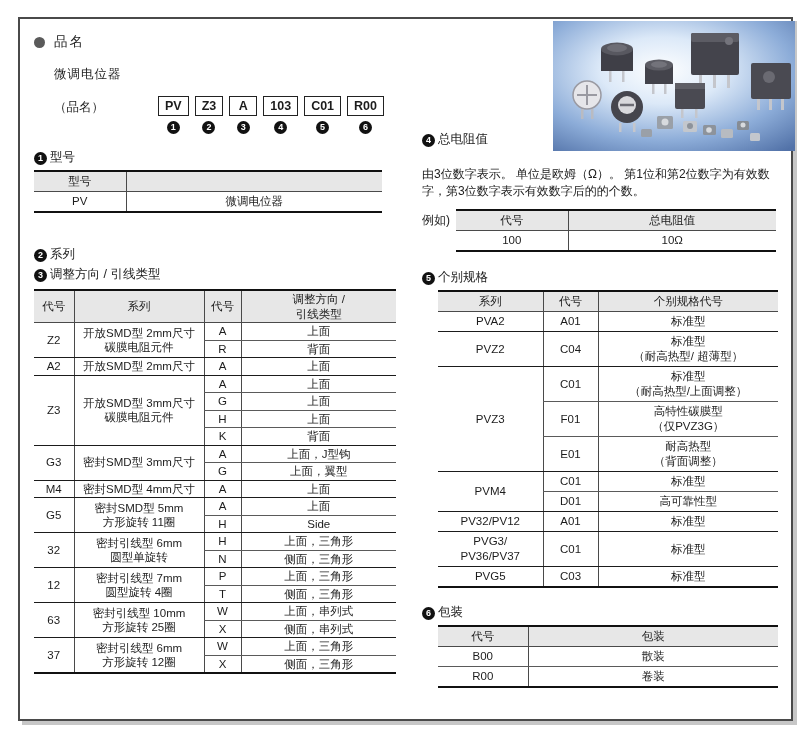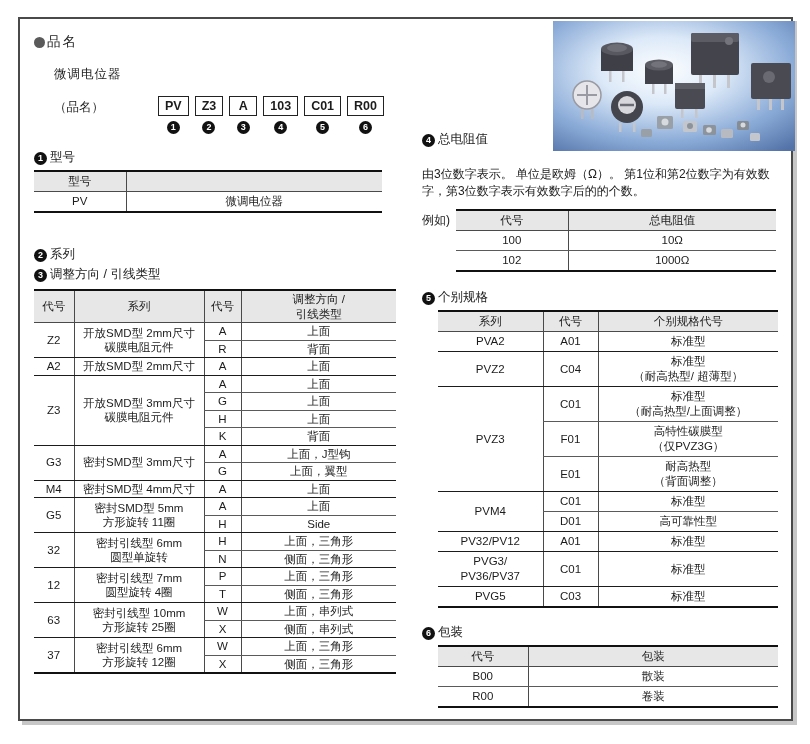--- a/index.html
+++ b/index.html
@@ -12,21 +12,21 @@
     position:absolute;left:18px;top:17px;width:771px;height:700px;
     background:#fff;border:2px solid #4a4a4a;
     box-shadow:4px 4px 0 #c7c7c7;
   }
   .col-left{position:absolute;left:14px;top:14px;width:362px;}
   .col-right{position:absolute;left:402px;top:112px;width:356px;}
   .photo-wrap{position:absolute;left:533px;top:2px;width:242px;height:130px;}
   .photo-wrap svg{display:block;}
 
   
-  .main-title{display:flex;align-items:center;gap:2px;font-size:13.5px;letter-spacing:2px;}
+  .main-title{display:flex;align-items:center;gap:9px;font-size:13.5px;letter-spacing:2px;}
   .bullet{width:11px;height:11px;border-radius:50%;background:#5a5a5a;flex:0 0 auto;}
   .prod-name{margin:15px 0 0 20px;font-size:12.5px;letter-spacing:1px;}
   .part-row{display:flex;align-items:flex-start;margin:13px 0 0 20px;}
   .part-label{font-size:12.5px;margin-top:3px;font-family:Liberation Serif, serif;}
   .codes{display:flex;gap:6px;margin-left:54px;}
   .code-box-col{display:flex;flex-direction:column;align-items:center;}
   .pcode{border:1.5px solid #222;padding:2px 6px;font-size:12.5px;font-weight:bold;background:#fff;min-width:14px;text-align:center;}
   .idx,.numcircle{width:13px;height:13px;border-radius:50%;background:#111;color:#fff;
     font-size:9px;line-height:13px;text-align:center;font-weight:bold;flex:0 0 auto;}
   .idx{margin-top:5px;}
@@ -377,24 +377,20 @@
           <tr>
             <th>代号</th>
             <th>总电阻值</th>
           </tr>
         </thead>
         <tbody>
           <tr class="grp">
             <td class="b">100</td>
             <td>10Ω</td>
           </tr>
-          <tr>
-            <td class="b">102</td>
-            <td>1000Ω</td>
-          </tr>
         </tbody>
       </table>
     </div>
 
     <div class="sec-h h-indiv">
       <span class="numcircle">5</span>
       <span>个别规格</span>
     </div>
 
     <table class="dtable indiv-table">

